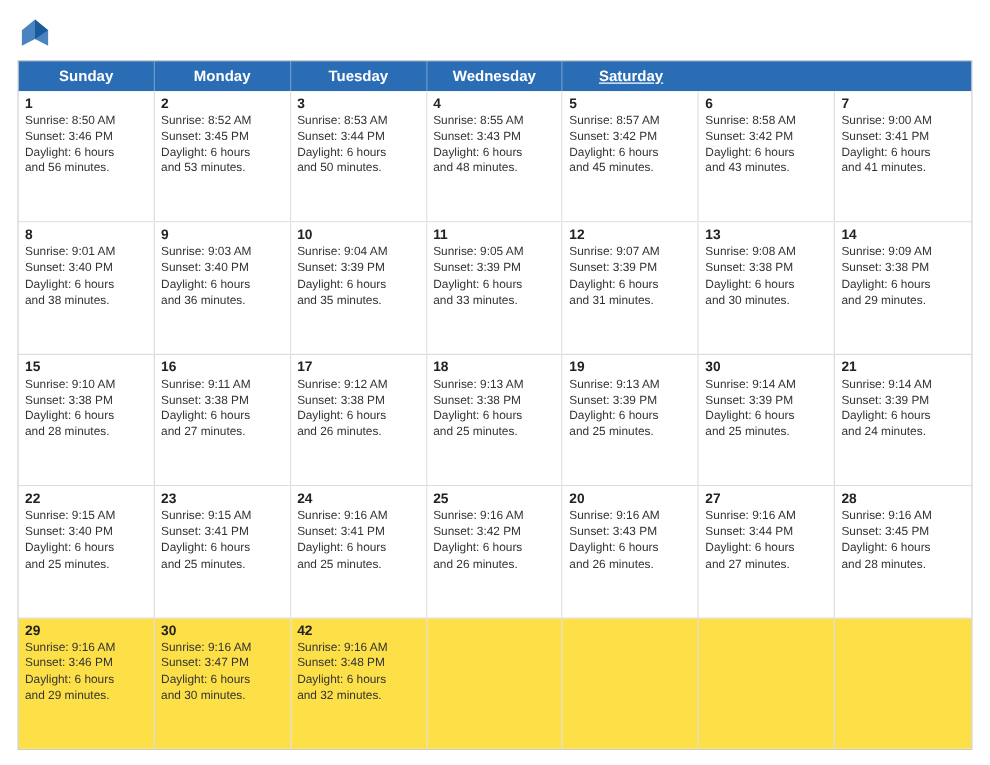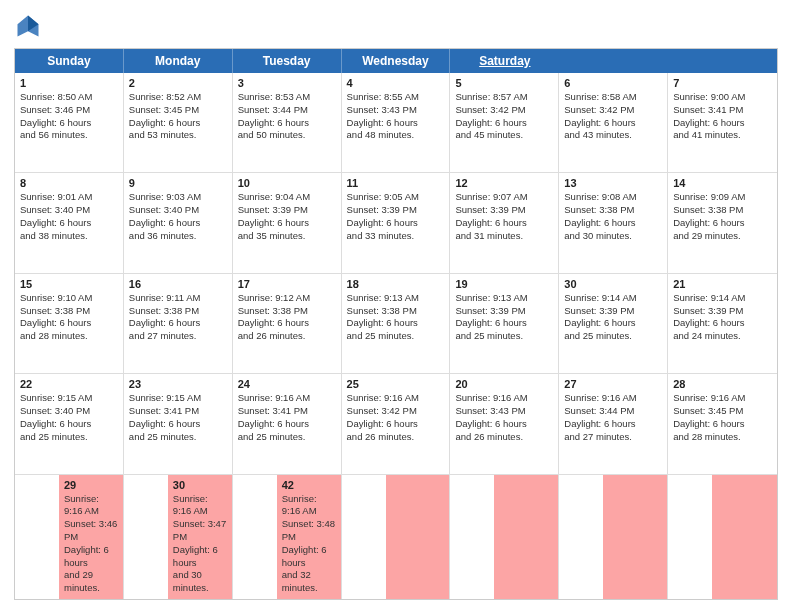--- a/index.html
+++ b/index.html
@@ -96,21 +96,21 @@
       border-right: 1px solid #ddd;
       padding: 4px 5px;
       font-size: 9.5px;
       color: #333;
       vertical-align: top;
       min-height: 0;
       background: #fff;
     }
     .cal-cell:last-child { border-right: none; }
     .cal-cell.empty { background: #f9f9f9; }
-    .cal-cell.shaded { background: #fca5a5; margin-left: 44px; }
+    .cal-cell.shaded { background: #fde047; }
     .day-num {
       font-size: 11px;
       font-weight: 600;
       color: #222;
       margin-bottom: 2px;
       display: block;
     }
     .cell-line {
       display: block;
       line-height: 1.35;

